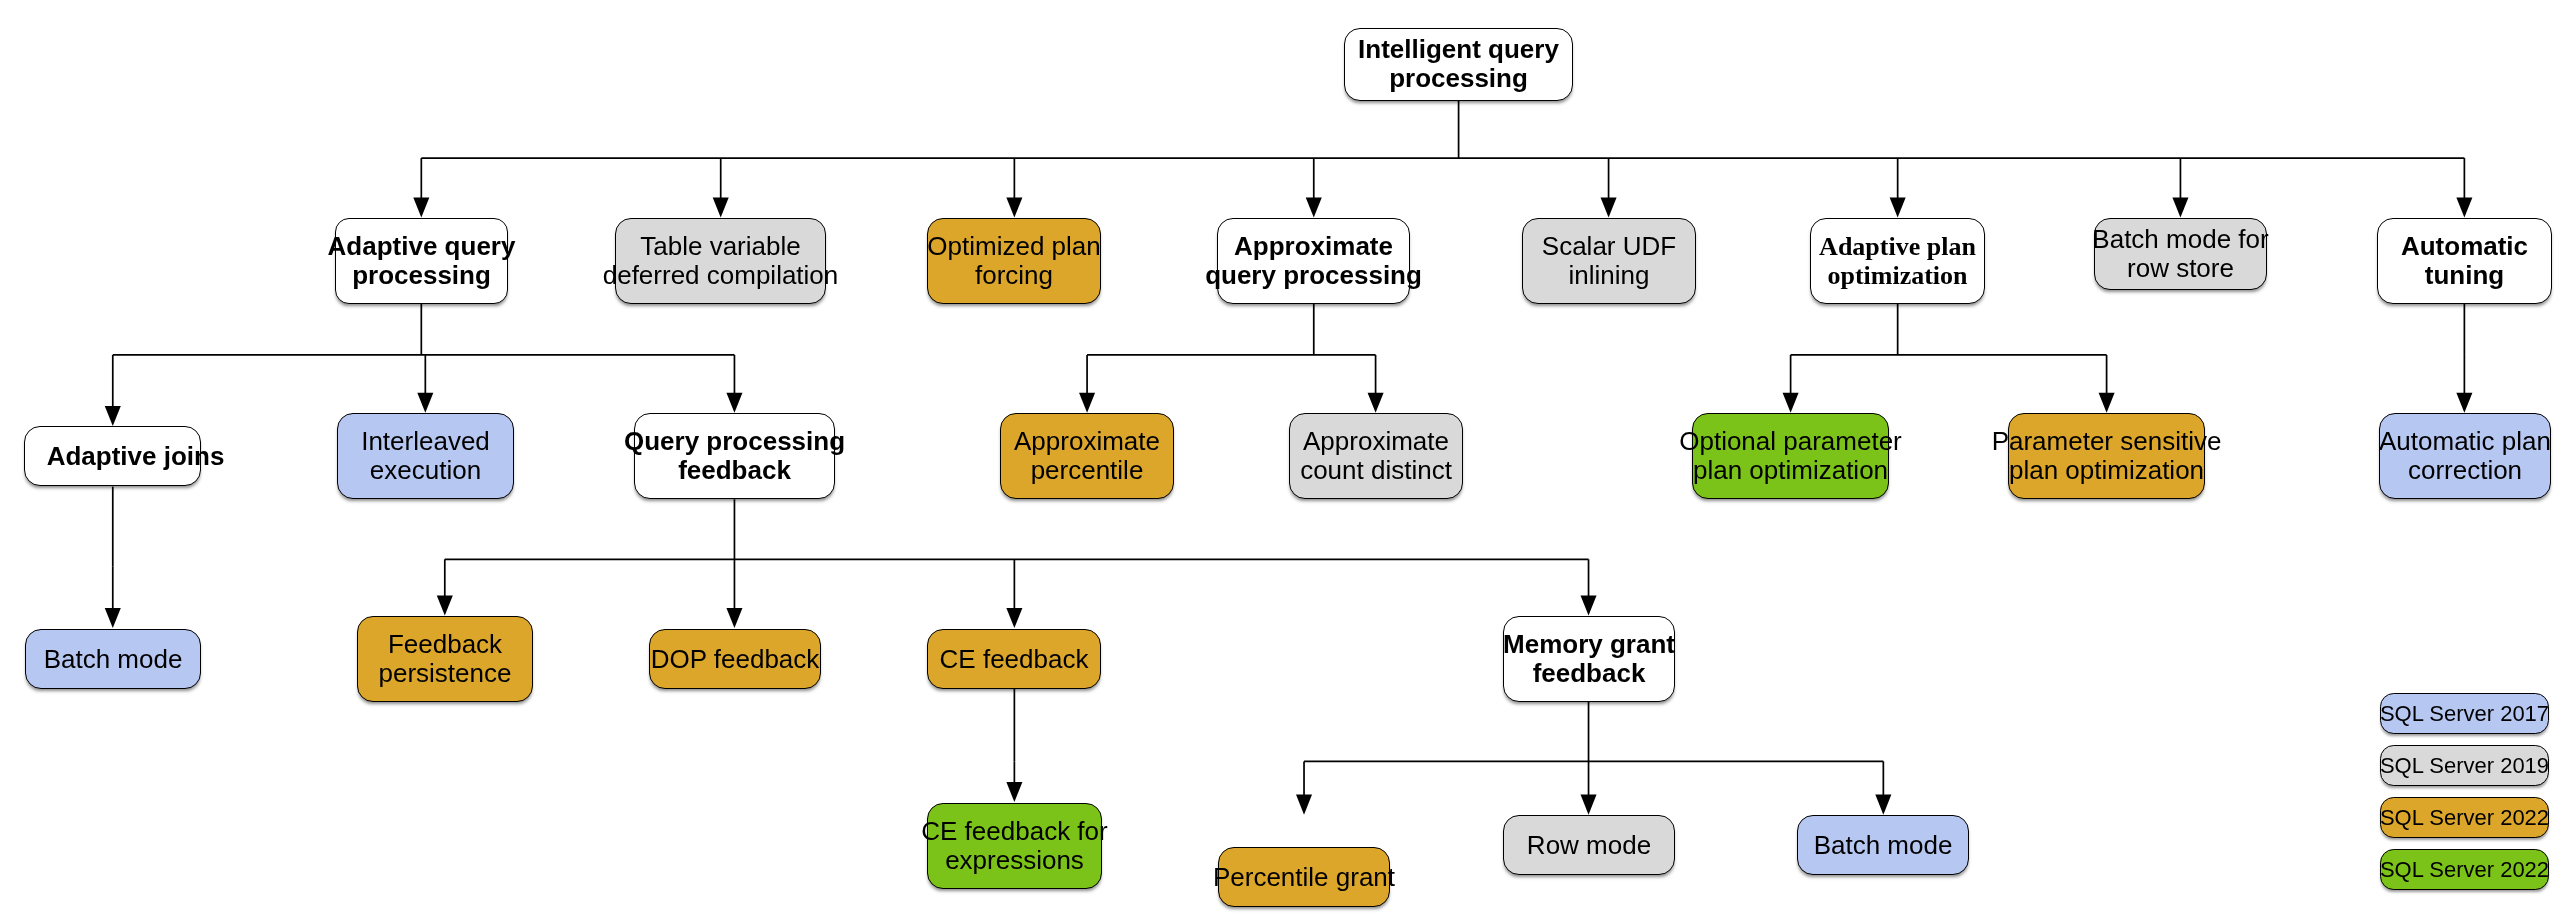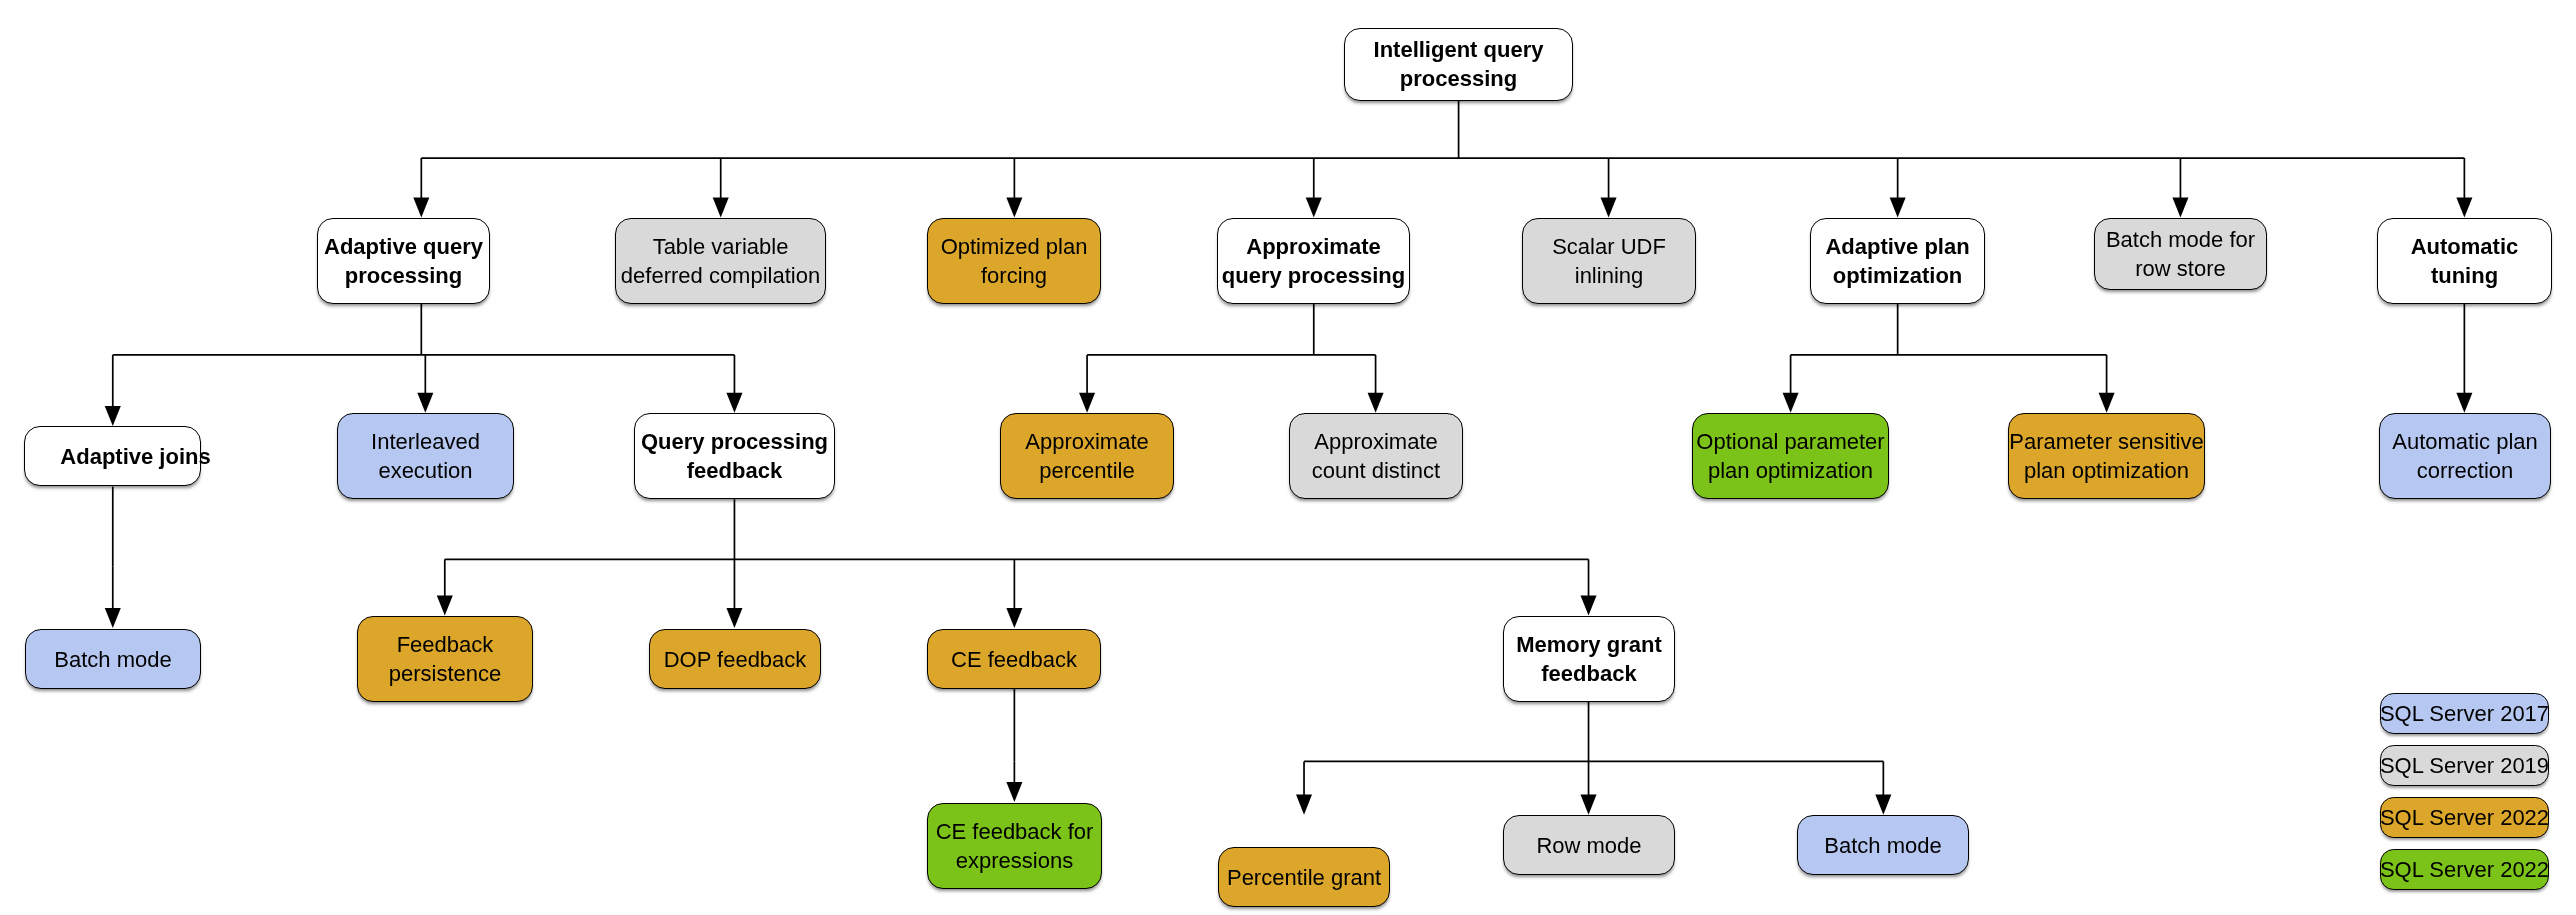--- a/index.html
+++ b/index.html
@@ -4,21 +4,21 @@
 <style>
   html,body{margin:0;padding:0;background:#ffffff;}
   #canvas{
     position:relative;width:2576px;height:916px;overflow:hidden;
     font-family:"Liberation Sans",sans-serif;color:#000;
   }
   #edges{position:absolute;left:0;top:0;}
   .node{
     position:absolute;display:flex;align-items:center;justify-content:center;
     text-align:center;border:1.7px solid #000;border-radius:16px;
-    font-size:22px;line-height:29px;white-space:pre;box-sizing:border-box;
+    font-size:26px;line-height:29px;white-space:pre;box-sizing:border-box;
     background:#fff;box-shadow:0 3.4px 3.4px -1.7px rgba(0,0,0,0.45);
   }
   .node.bold{font-weight:700;}
   .chip{
     position:absolute;display:flex;align-items:center;justify-content:center;
     text-align:right;border:1.7px solid #000;border-radius:13.7px;
     font-size:22px;white-space:pre;box-sizing:border-box;
     box-shadow:0 2.9px 2.9px -1.7px rgba(0,0,0,0.4);
   }
 </style>
@@ -92,31 +92,31 @@
       <line x1="2278" y1="1330" x2="2278" y2="1404" stroke="#000000" stroke-width="3"></line>
       <polygon points="2264,1388 2292,1388 2278,1423" fill="#000000"></polygon>
       <line x1="2775" y1="1330" x2="2775" y2="1404" stroke="#000000" stroke-width="3"></line>
       <polygon points="2761,1388 2789,1388 2775,1423" fill="#000000"></polygon>
       <line x1="3290" y1="1330" x2="3290" y2="1404" stroke="#000000" stroke-width="3"></line>
       <polygon points="3276,1388 3304,1388 3290,1423" fill="#000000"></polygon>
     </svg>
   <div id="nodes">
       <div class="node bold" style="left: 1344px; top: 27.5px; width: 229px; height: 73px; background: rgb(255, 255, 255);">Intelligent query
 processing</div>
-      <div class="node bold" style="left: 317px; top: 218px; width: 173px; height: 86px; background: rgb(255, 255, 255);">Adaptive query
+      <div class="node bold" style="left: 335px; top: 218px; width: 173px; height: 86px; background: rgb(255, 255, 255); border-radius: 14px;">Adaptive query
 processing</div>
       <div class="node" style="left: 615px; top: 218px; width: 211px; height: 86px; background: rgb(217, 217, 217);">Table variable
 deferred compilation</div>
       <div class="node" style="left: 927px; top: 218px; width: 174px; height: 86px; background: rgb(220, 166, 43);">Optimized plan
 forcing</div>
       <div class="node bold" style="left: 1217px; top: 218px; width: 193px; height: 86px; background: rgb(255, 255, 255);">Approximate
 query processing</div>
       <div class="node" style="left: 1522px; top: 218px; width: 174px; height: 86px; background: rgb(217, 217, 217);">Scalar UDF
 inlining</div>
-      <div class="node bold" style="left: 1810px; top: 218px; width: 175px; height: 86px; background: rgb(255, 255, 255);">Adaptive plan
+      <div class="node bold" style="left: 1810px; top: 218px; width: 175px; height: 86px; background: rgb(255, 255, 255); font-family: Liberation Serif, serif;">Adaptive plan
 optimization</div>
       <div class="node" style="left: 2094px; top: 218px; width: 173px; height: 72px; background: rgb(217, 217, 217);">Batch mode for
 row store</div>
       <div class="node bold" style="left: 2377px; top: 218px; width: 175px; height: 86px; background: rgb(255, 255, 255);">Automatic
 tuning</div>
       <div class="node bold" style="left: 24px; top: 426px; width: 177px; height: 60px; background: rgb(255, 255, 255); padding-left: 46px;">Adaptive joins</div>
       <div class="node" style="left: 337px; top: 413px; width: 177px; height: 86px; background: rgb(182, 199, 241);">Interleaved
 execution</div>
       <div class="node bold" style="left: 634px; top: 413px; width: 201px; height: 86px; background: rgb(255, 255, 255);">Query processing
 feedback</div>

